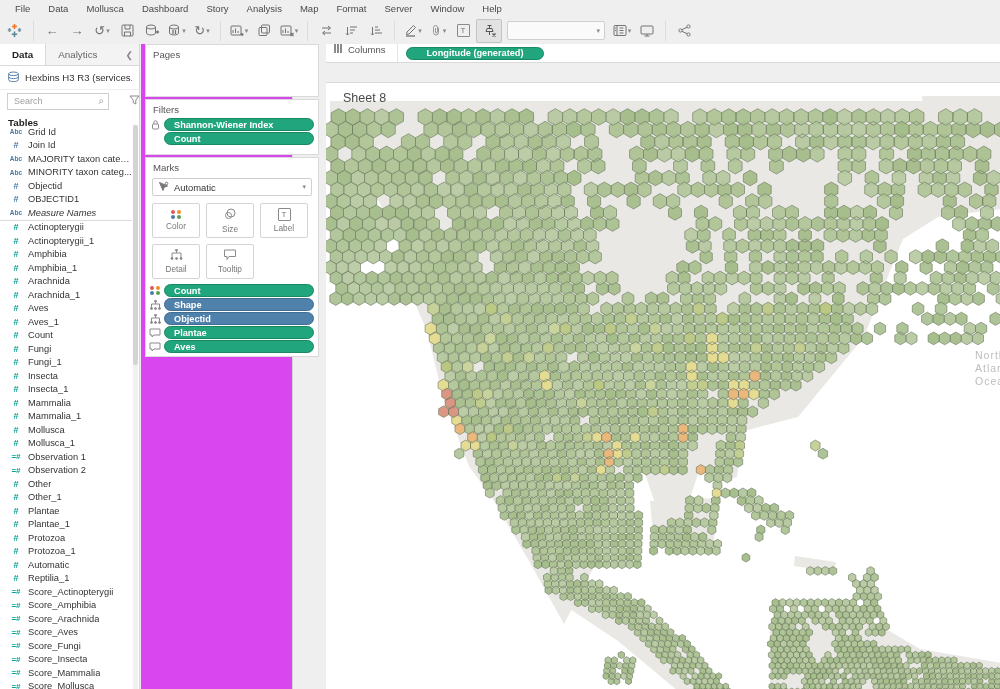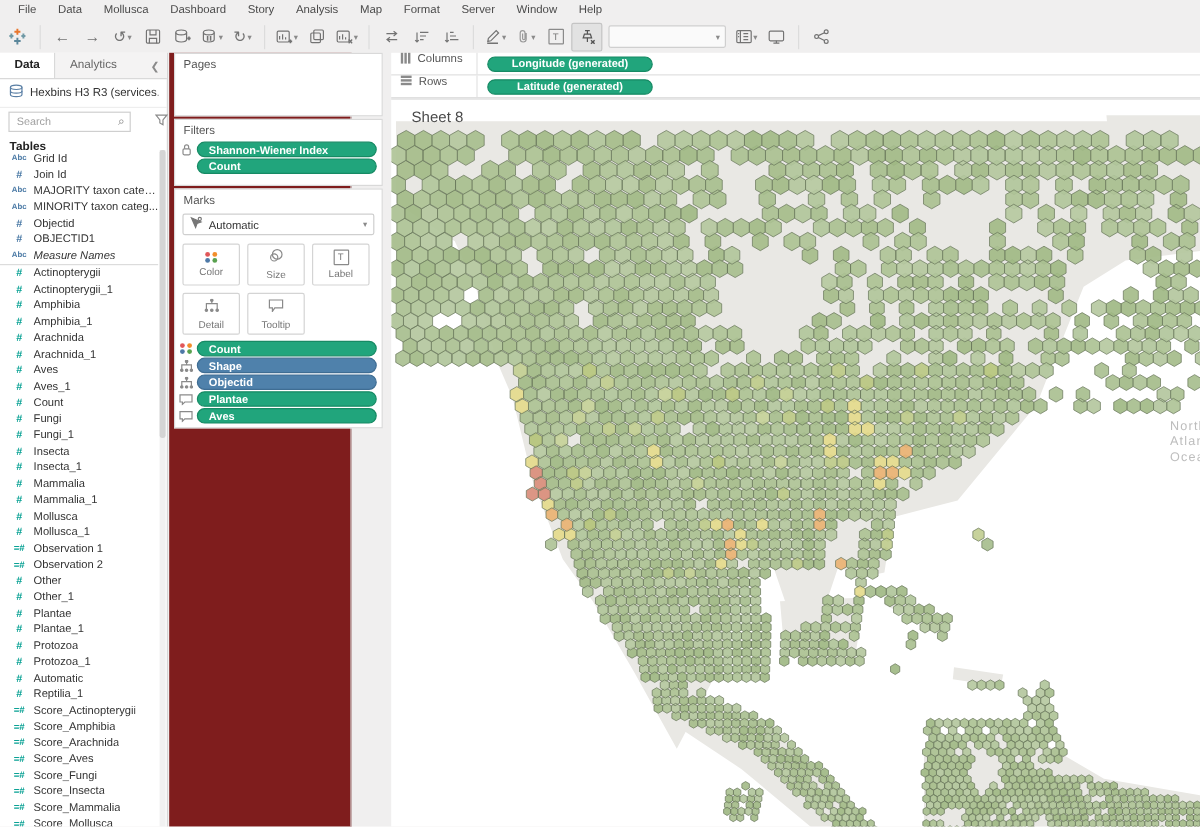--- a/index.html
+++ b/index.html
@@ -42,21 +42,21 @@
   .field-ic.numdim{color:#4a79a5;font-size:9px;}
   .field-ic.num{color:#0ba295;font-size:9px;}
   .field-ic.calc{color:#0ba295;font-size:8px;}
   .field-label{font-size:9.3px;color:#333;overflow:hidden;text-overflow:ellipsis;}
   .field-row.italic .field-label{font-style:italic;}
   .field-row.divider{border-bottom:1px solid #dcdcdc;}
   .scrolltrack{position:absolute;right:1px;top:81px;width:5px;bottom:0;background:#f1f1f1;}
   .scrollthumb{position:absolute;left:0;top:0;width:5px;height:240px;background:#d4d4d4;border-radius:2px;}
 
   
-  .shelfpanel{position:absolute;left:141px;top:44px;width:152px;bottom:0;background:#7f1d1d;border-right:1px solid #d6d6d6;box-sizing:border-box;}
+  .shelfpanel{position:absolute;left:141px;top:44px;width:152px;bottom:0;background:#d946ef;border-right:1px solid #d6d6d6;box-sizing:border-box;}
   .card{position:absolute;left:4px;width:174px;background:#fff;border:1px solid #d9d9d9;box-sizing:border-box;}
   .card-title{padding:4px 7px 2px 7px;color:#555;font-size:9.6px;}
   .pill{display:flex;align-items:center;height:13px;border-radius:7px;color:#fff;font-size:9.2px;font-weight:bold;padding:0 9px;box-sizing:border-box;overflow:hidden;white-space:nowrap;}
   .pill.green{background:#21a57c;border:1px solid #178a64;}
   .pill.blue{background:#4f81ab;border:1px solid #3f6d93;}
   .pill-row{display:flex;align-items:center;margin:1px 4px 1px 2px;gap:2px;justify-content:space-between;}
   .gutter{flex:0 0 14px;display:flex;justify-content:center;color:#8a8a8a;}
   .pill-wrap{flex:1;}
   .marks-dd{margin:3px 6px;height:16px;border:1px solid #cfcfcf;border-radius:2px;display:flex;align-items:center;padding:0 5px;background:#fff;gap:5px;}
   .marks-dd .txt{flex:1;font-size:9.4px;color:#333;}
@@ -597,33 +597,20 @@
       <div class="shelf-head">
         <span class="colbars">
             <i></i>
             <i></i>
             <i></i>
           </span>
         <span>Columns</span>
       </div>
       <div class="shelf-pills" id="columns-pills">
           <div class="pill green">Longitude (generated)</div>
-        </div>
-    </div>
-    <div class="shelf">
-      <div class="shelf-head">
-        <span class="rowbars">
-            <i></i>
-            <i></i>
-            <i></i>
-          </span>
-        <span>Rows</span>
-      </div>
-      <div class="shelf-pills" id="rows-pills">
-          <div class="pill green">Latitude (generated)</div>
         </div>
     </div>
   </div>
 
   <div class="sheet">
     <div class="sheet-title">Sheet 8</div>
     <svg class="map-svg" id="map" width="674" height="607" viewBox="0 0 674 607">
         <g transform="translate(-326,-82)">
           <path d="M330,100 L1002,100 L1002,208 L938,216 L903,238 L878,300 L864,336 L798,416 L744,430 L737,476 L714,481 L699,470 L687,506 L658,511 L644,470 L621,479 L599,556 L564,623 L529,560 L494,500 L469,465 L444,400 L427,330 L414,300 L397,240 L379,200 L330,168 Z" fill="#e9e8e4"></path>
           <path d="M922,95 L1002,95 L1002,196 L949,206 L928,158 Z" fill="#e9e8e4"></path>

